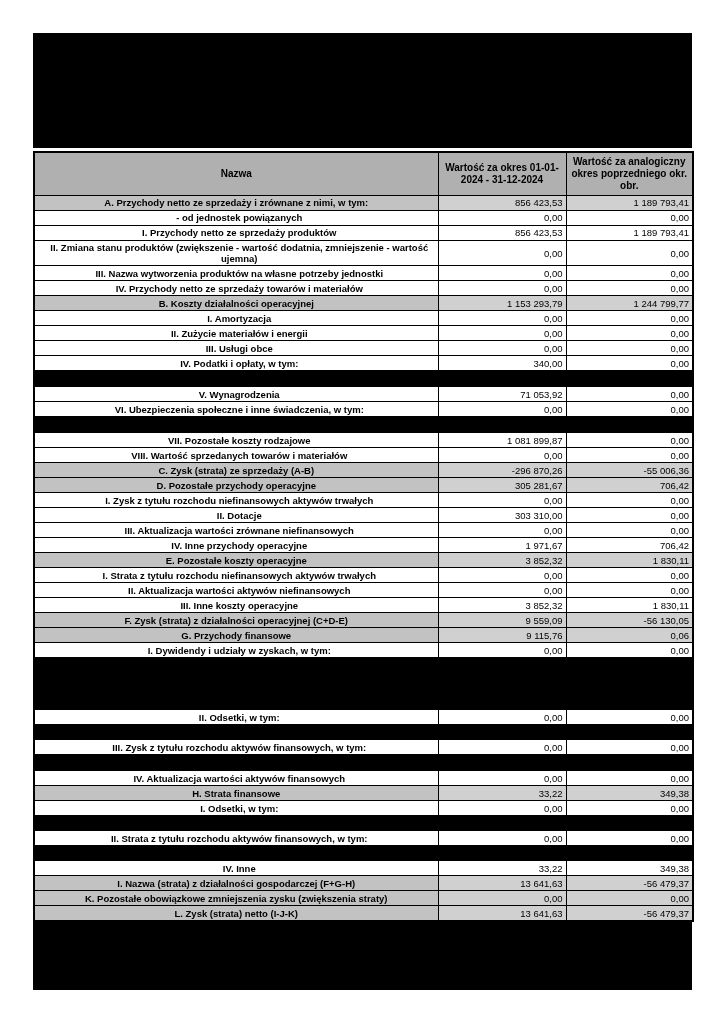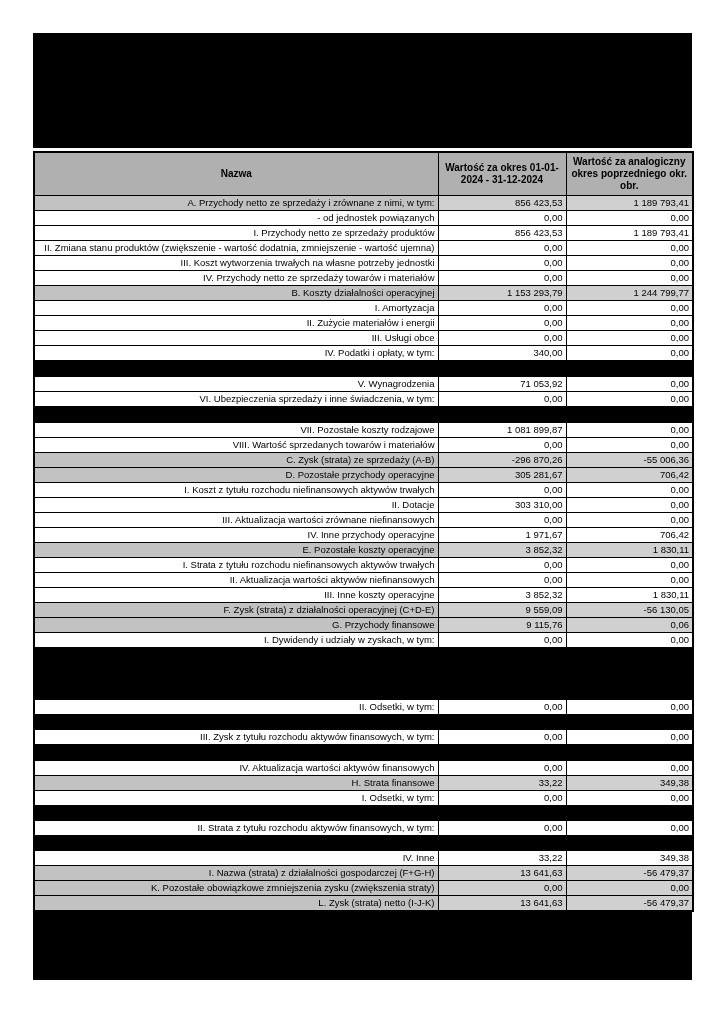--- a/index.html
+++ b/index.html
@@ -42,22 +42,22 @@
     overflow: hidden;
   }
   .pl-table th {
     background: var(--header-bg, #b0b0b0);
     font-weight: bold;
     font-size: 10px;
     text-align: center;
     height: 40px;
   }
   .pl-table td.name {
-    font-weight: normal;
-    text-align: right;
+    font-weight: bold;
+    text-align: center;
     height: 12px;
   }
   .pl-table td.num {
     font-weight: normal;
     text-align: right;
     height: 12px;
   }
   .pl-table tr.sub td.name { padding-left: 9px; background: #fff; }
   .pl-table tr.sub td.num { background: #fff; }
   .pl-table tr.section td.name { background: var(--section-name-bg, #c2c2c2); }
@@ -102,21 +102,21 @@
           <td class="name">I. Przychody netto ze sprzedaży produktów</td>
           <td class="num">856 423,53</td>
           <td class="num">1 189 793,41</td>
         </tr>
         <tr class="sub">
           <td class="name">II. Zmiana stanu produktów (zwiększenie - wartość dodatnia, zmniejszenie - wartość ujemna)</td>
           <td class="num">0,00</td>
           <td class="num">0,00</td>
         </tr>
         <tr class="sub">
-          <td class="name">III. Koszt wytworzenia trwałych na własne potrzeby jednostki</td>
+          <td class="name">III. Nazwa wytworzenia produktów na własne potrzeby jednostki</td>
           <td class="num">0,00</td>
           <td class="num">0,00</td>
         </tr>
         <tr class="sub">
           <td class="name">IV. Przychody netto ze sprzedaży towarów i materiałów</td>
           <td class="num">0,00</td>
           <td class="num">0,00</td>
         </tr>
         <tr class="section">
           <td class="name">B. Koszty działalności operacyjnej</td>
@@ -145,21 +145,21 @@
         </tr>
         <tr>
           <td colspan="3" class="redacted" style="height: 15px;"></td>
         </tr>
         <tr class="sub">
           <td class="name">V. Wynagrodzenia</td>
           <td class="num">71 053,92</td>
           <td class="num">0,00</td>
         </tr>
         <tr class="sub">
-          <td class="name">VI. Ubezpieczenia sprzedaży i inne świadczenia, w tym:</td>
+          <td class="name">VI. Ubezpieczenia społeczne i inne świadczenia, w tym:</td>
           <td class="num">0,00</td>
           <td class="num">0,00</td>
         </tr>
         <tr>
           <td colspan="3" class="redacted" style="height: 15px;"></td>
         </tr>
         <tr class="sub">
           <td class="name">VII. Pozostałe koszty rodzajowe</td>
           <td class="num">1 081 899,87</td>
           <td class="num">0,00</td>
@@ -173,21 +173,21 @@
           <td class="name">C. Zysk (strata) ze sprzedaży (A-B)</td>
           <td class="num">-296 870,26</td>
           <td class="num">-55 006,36</td>
         </tr>
         <tr class="section">
           <td class="name">D. Pozostałe przychody operacyjne</td>
           <td class="num">305 281,67</td>
           <td class="num">706,42</td>
         </tr>
         <tr class="sub">
-          <td class="name">I. Koszt z tytułu rozchodu niefinansowych aktywów trwałych</td>
+          <td class="name">I. Zysk z tytułu rozchodu niefinansowych aktywów trwałych</td>
           <td class="num">0,00</td>
           <td class="num">0,00</td>
         </tr>
         <tr class="sub">
           <td class="name">II. Dotacje</td>
           <td class="num">303 310,00</td>
           <td class="num">0,00</td>
         </tr>
         <tr class="sub">
           <td class="name">III. Aktualizacja wartości zrównane niefinansowych</td>

